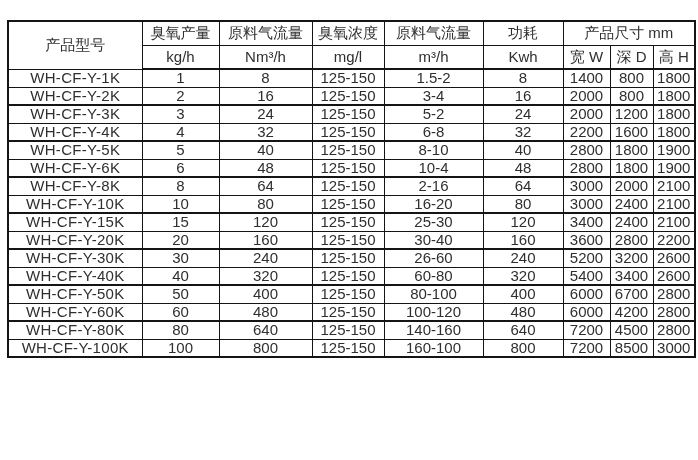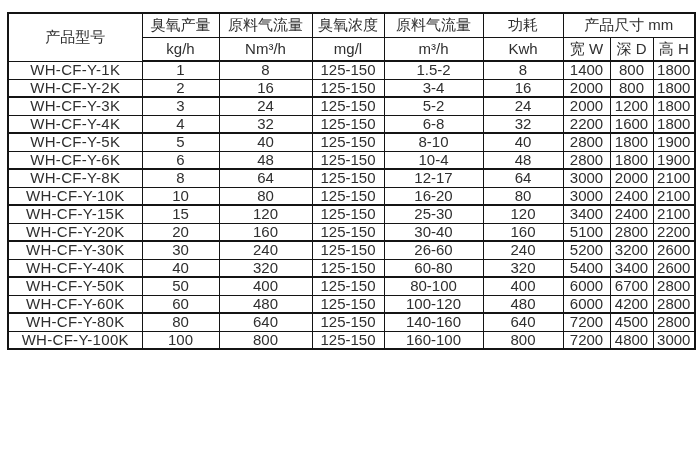--- a/index.html
+++ b/index.html
@@ -6,21 +6,21 @@
   html, body {
     margin: 0; padding: 0;
     width: 698px; height: 460px;
     background: #ffffff;
     font-family: "Liberation Sans", "DejaVu Sans", sans-serif;
     position: relative;
     overflow: hidden;
   }
   table.spec {
     position: absolute;
-    left: 7px; top: 12px;
+    left: 7px; top: 20px;
     width: 687px; height: 324px;
     border-collapse: collapse;
     table-layout: fixed;
     border: 2.5px solid #141414;
   }
   .spec th, .spec td {
     border: 1.5px solid #141414;
     text-align: center;
     vertical-align: middle;
     padding: 0 1px;
@@ -137,21 +137,21 @@
         <td>48</td>
         <td>2800</td>
         <td>1800</td>
         <td>1900</td>
       </tr>
       <tr>
         <td class="model">WH-CF-Y-8K</td>
         <td>8</td>
         <td>64</td>
         <td>125-150</td>
-        <td>12-17</td>
+        <td>2-16</td>
         <td>64</td>
         <td>3000</td>
         <td>2000</td>
         <td>2100</td>
       </tr>
       <tr>
         <td class="model">WH-CF-Y-10K</td>
         <td>10</td>
         <td>80</td>
         <td>125-150</td>
@@ -172,21 +172,21 @@
         <td>2400</td>
         <td>2100</td>
       </tr>
       <tr>
         <td class="model">WH-CF-Y-20K</td>
         <td>20</td>
         <td>160</td>
         <td>125-150</td>
         <td>30-40</td>
         <td>160</td>
-        <td>5100</td>
+        <td>3600</td>
         <td>2800</td>
         <td>2200</td>
       </tr>
       <tr>
         <td class="model">WH-CF-Y-30K</td>
         <td>30</td>
         <td>240</td>
         <td>125-150</td>
         <td>26-60</td>
         <td>240</td>
@@ -239,17 +239,17 @@
         <td>2800</td>
       </tr>
       <tr>
         <td class="model">WH-CF-Y-100K</td>
         <td>100</td>
         <td>800</td>
         <td>125-150</td>
         <td>160-100</td>
         <td>800</td>
         <td>7200</td>
-        <td>4800</td>
+        <td>8500</td>
         <td>3000</td>
       </tr>
     </tbody>
 </table>
 
 </body></html>

